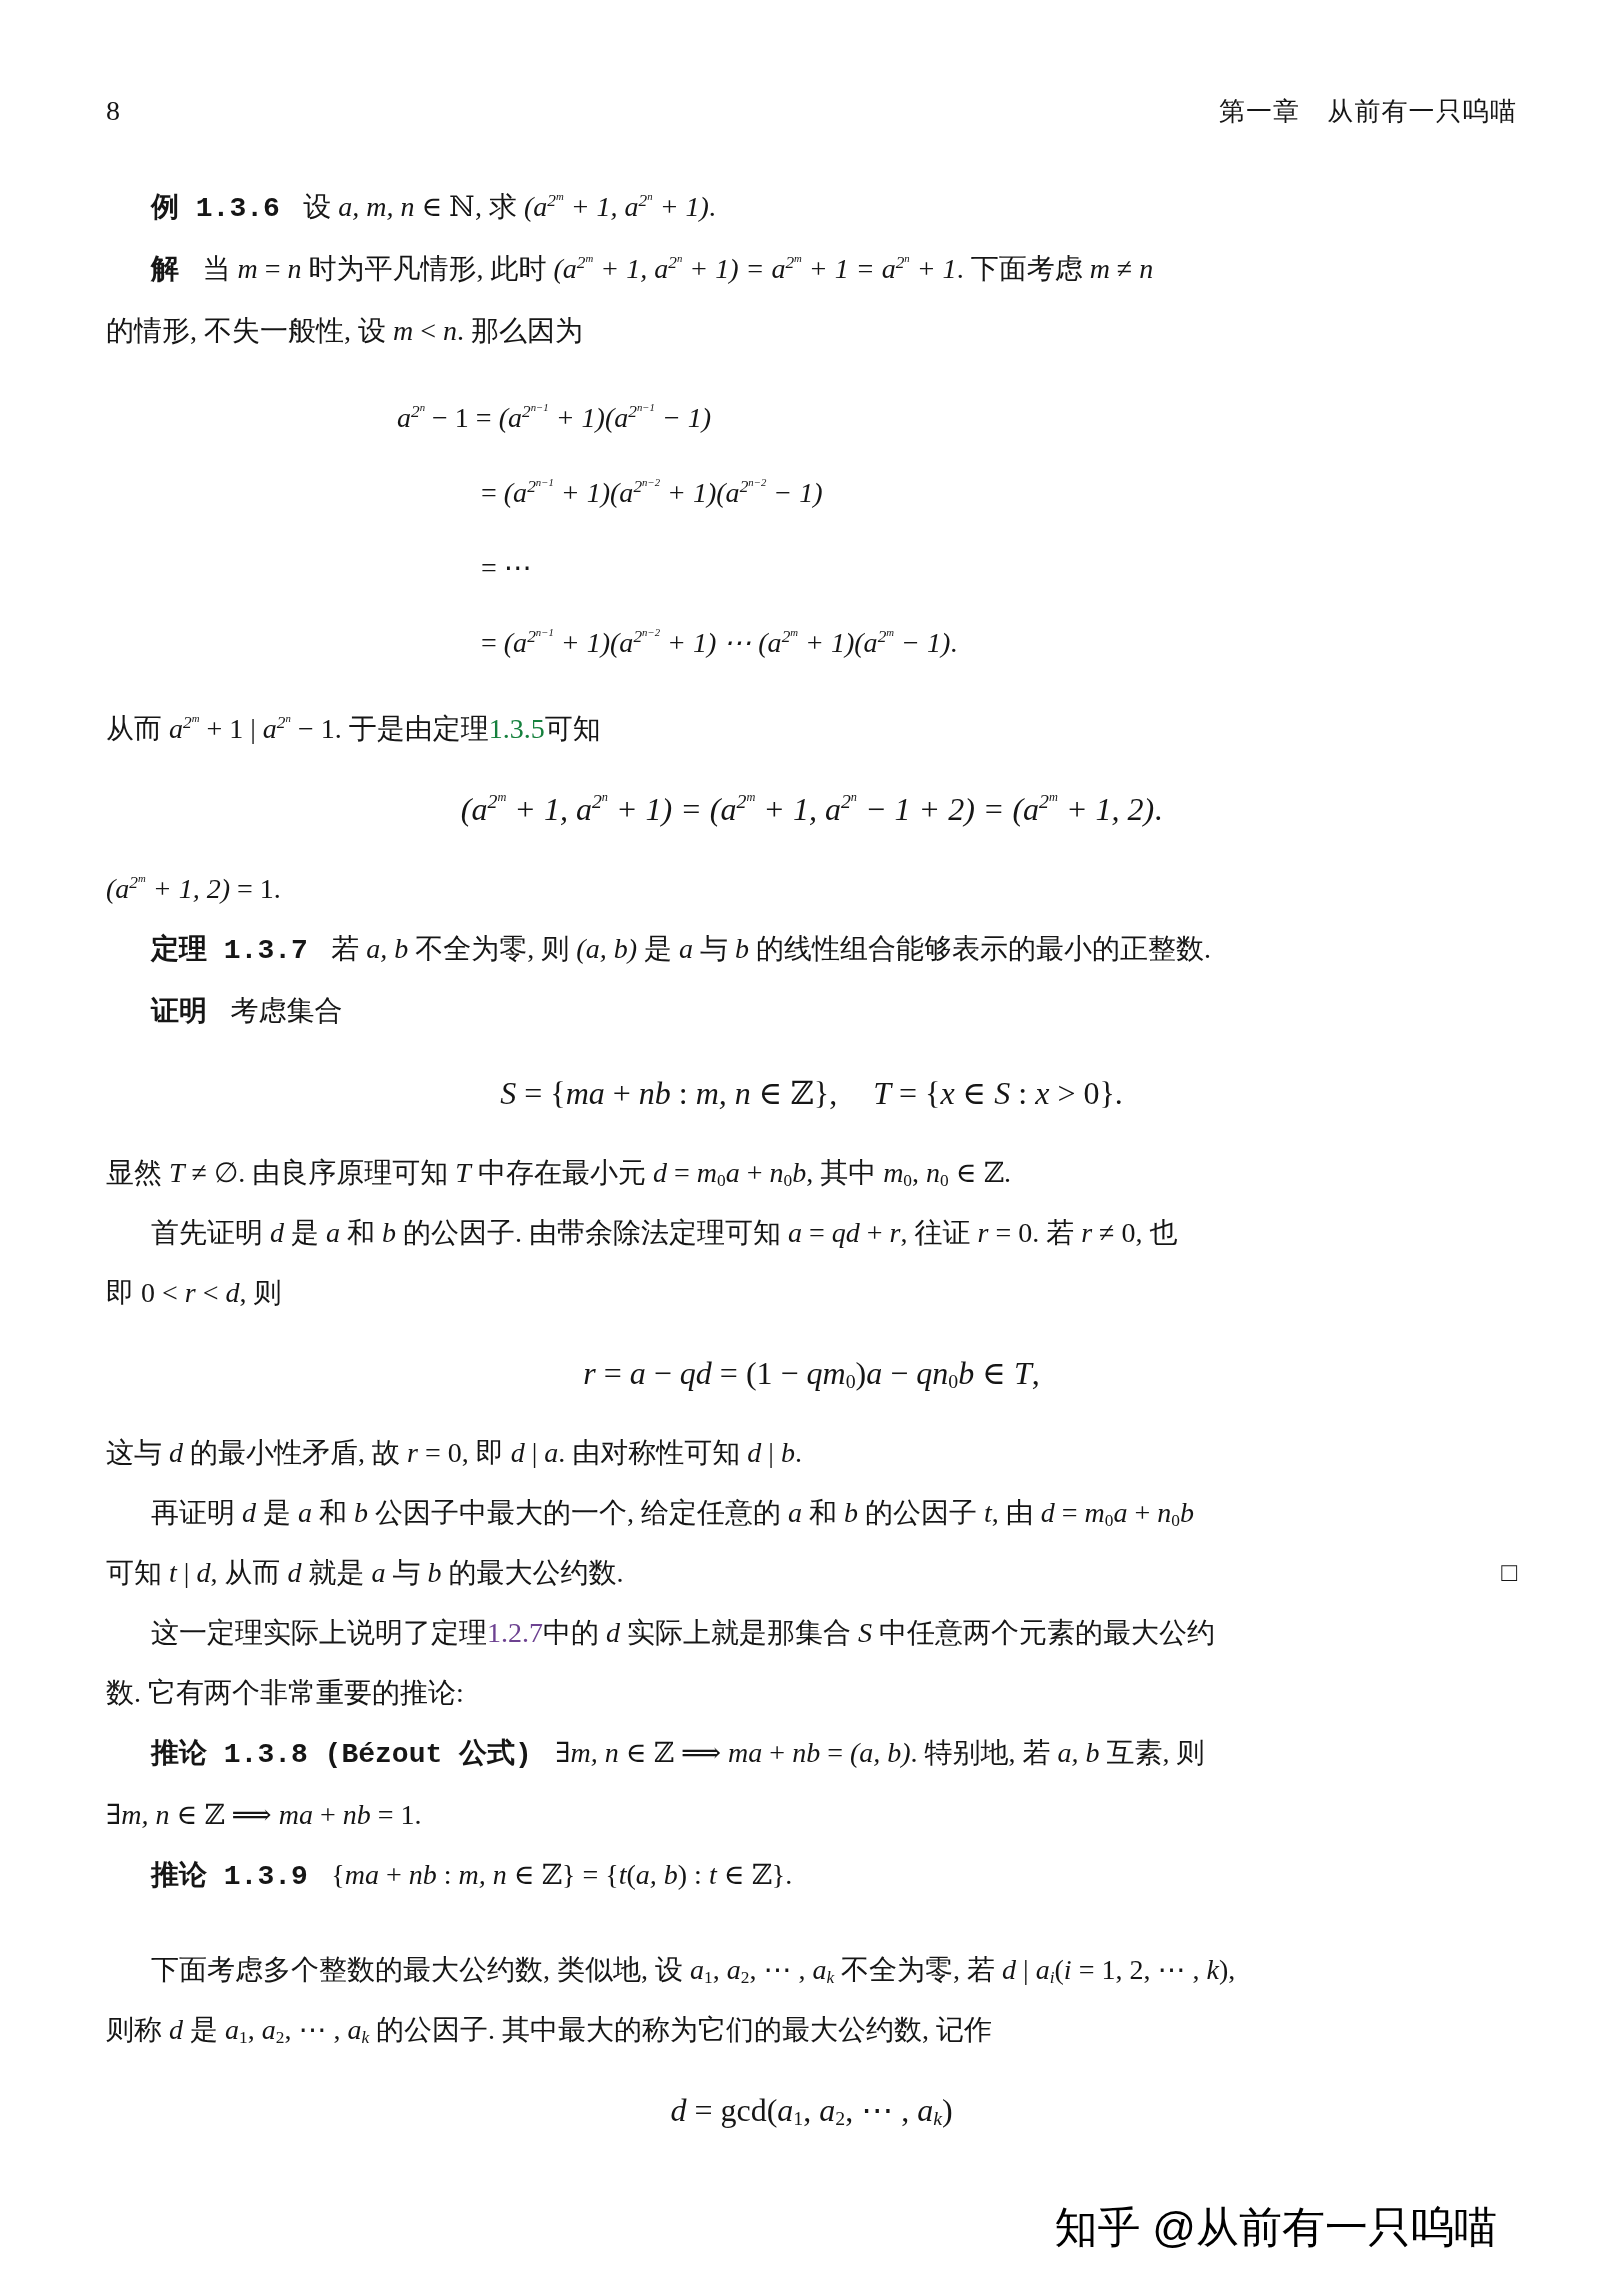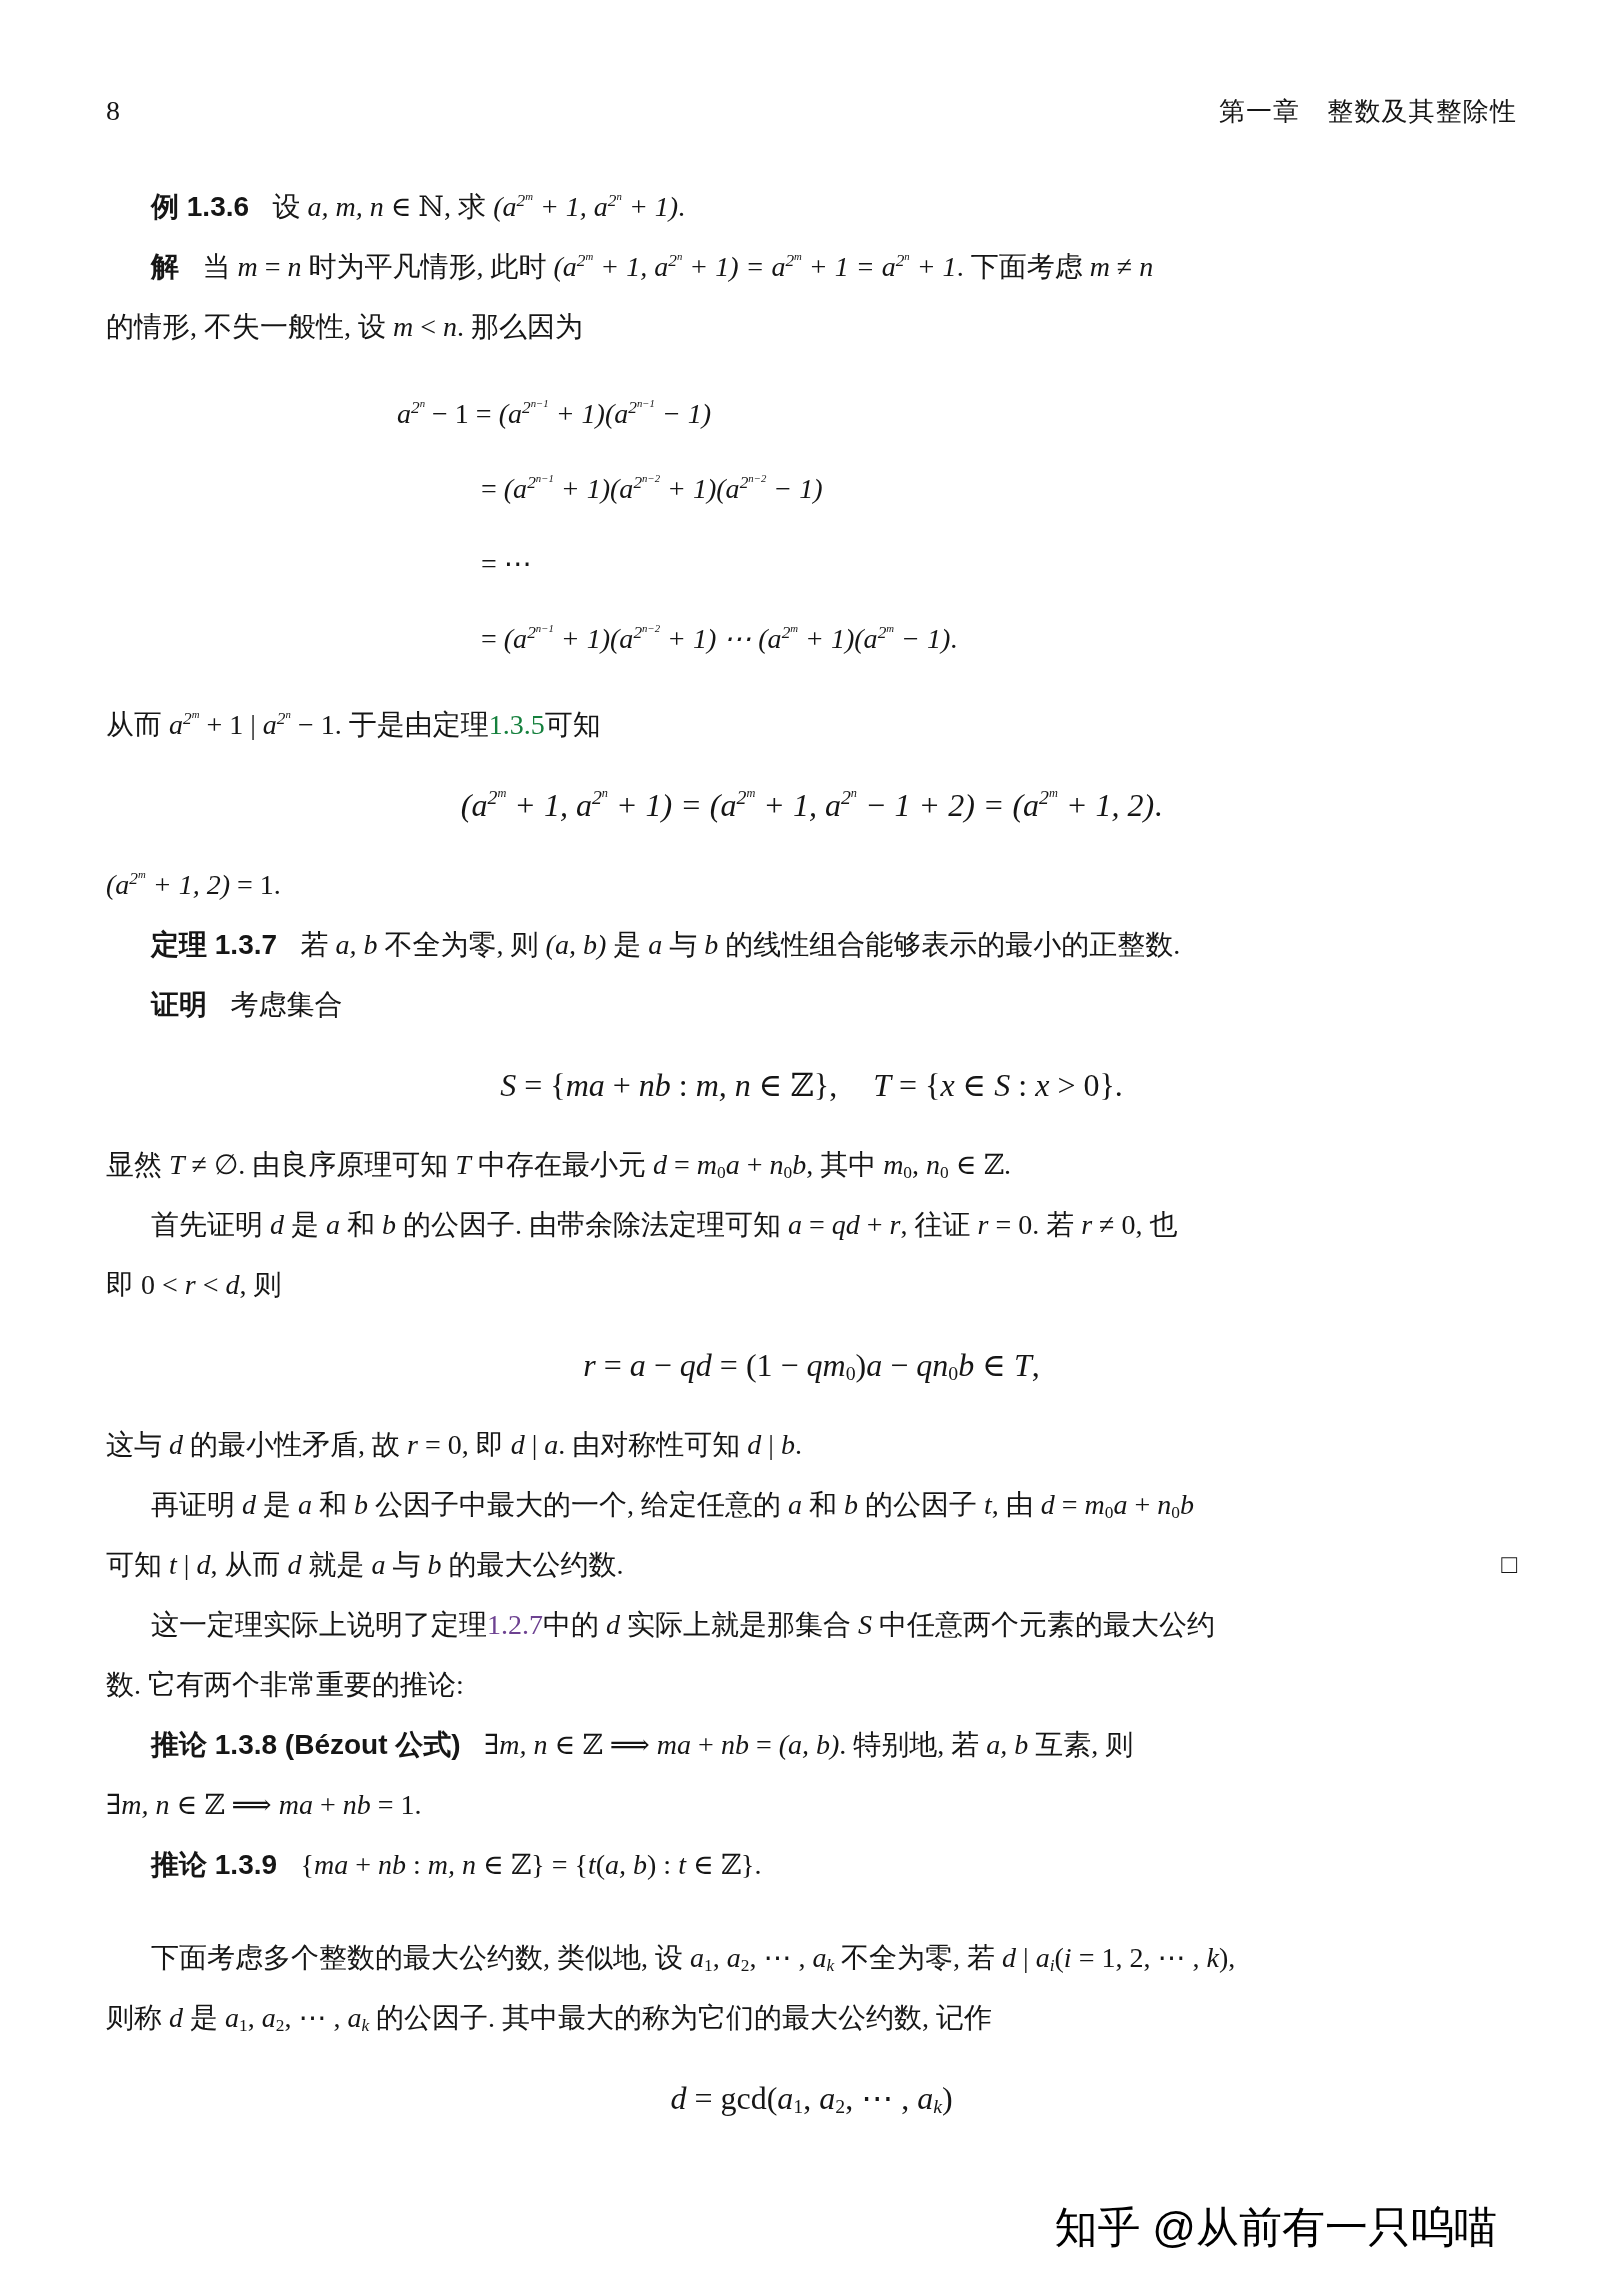--- a/index.html
+++ b/index.html
@@ -28,21 +28,21 @@
   .para {
     font-size: 28px;
     line-height: 60px;
     margin: 0;
     white-space: nowrap;
     text-align: left;
   }
   .indent { text-indent: 45px; }
   .plabel {
     font-weight: bold;
-    font-family: Liberation Sans, sans-serif;
+    font-family: Liberation Mono, monospace;
     margin-right: 23.5px;
   }
   sup, sub { font-size: 0.62em; line-height: 0; }
   sup { vertical-align: 0.6em; }
   sub { vertical-align: -0.22em; }
 
   .alignblock { margin: 19px 0 19px 291px; }
   .arow { font-size: 28px; line-height: 75px; white-space: nowrap; }
   .arow.cont { padding-left: 84px; }
 
@@ -72,21 +72,21 @@
     white-space: nowrap;
   }
 </style>
 </head>
 <body style="background: rgb(255, 255, 255);">
 
 <div class="page" style="color: rgb(22, 22, 22);">
 
   <div class="header-row">
     <span class="page-num">8</span>
-    <span class="chapter-header">第一章　整数及其整除性</span>
+    <span class="chapter-header">第一章　从前有一只呜喵</span>
   </div>
 
   <p class="para indent">
     <span class="plabel">例 1.3.6</span><span>设 <i>a, m, n</i> ∈ ℕ, 求 <i>(a<sup>2<sup>m</sup></sup> + 1, a<sup>2<sup>n</sup></sup> + 1)</i>.</span>
   </p>
 
   <p class="para indent">
     <span class="plabel">解</span><span>当 <i>m</i> = <i>n</i> 时为平凡情形, 此时 <i>(a<sup>2<sup>m</sup></sup> + 1, a<sup>2<sup>n</sup></sup> + 1) = a<sup>2<sup>m</sup></sup> + 1 = a<sup>2<sup>n</sup></sup> + 1</i>. 下面考虑 <i>m</i> ≠ <i>n</i></span>
   </p>
   <p class="para">

